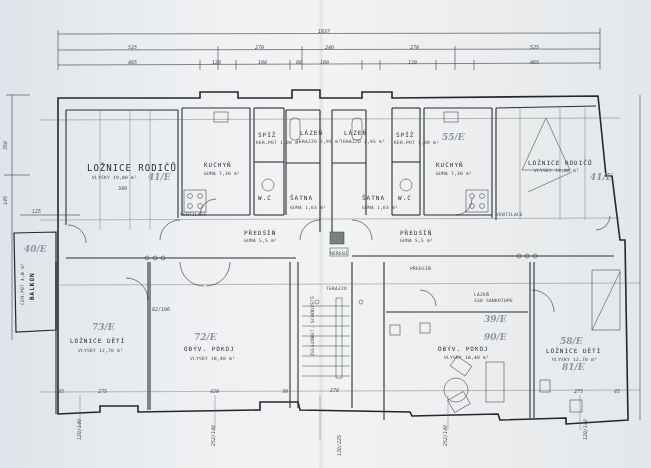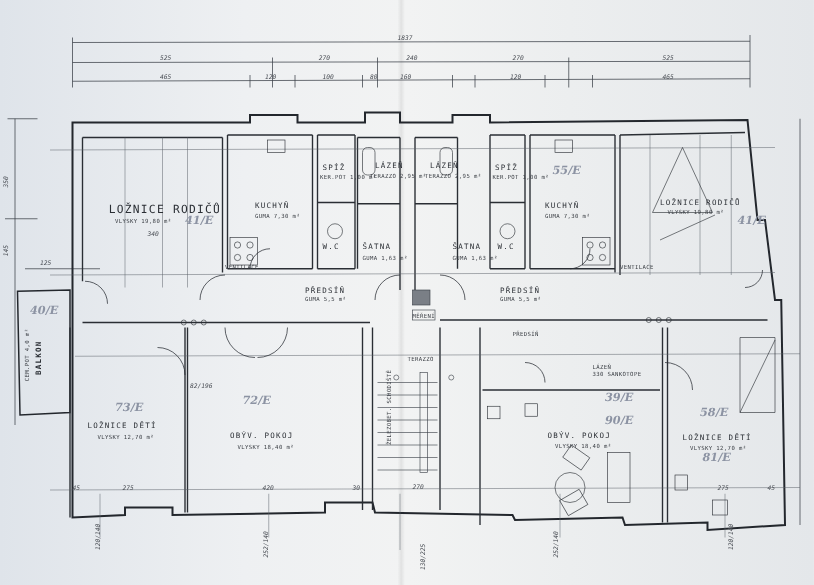--- a/index.html
+++ b/index.html
@@ -260,41 +260,41 @@
 
   <span class="vtxt" style="left:28px;top:300px;">BALKON</span>
   <span class="sub" style="left:20px;top:305px;transform:rotate(-90deg);transform-origin:left top;">CEM.POT 4,0 m²</span>
   <span class="pencil" style="left:24px;top:244px;">40/E</span>
 
   <span class="lbl small" style="left:70px;top:338px;">LOŽNICE DĚTÍ</span>
   <span class="sub" style="left:78px;top:348px;">VLYSKY 12,70 m²</span>
   <span class="pencil" style="left:92px;top:322px;">73/E</span>
   <span class="lbl small" style="left:184px;top:346px;">OBÝV. POKOJ</span>
   <span class="sub" style="left:190px;top:356px;">VLYSKY 18,40 m²</span>
-  <span class="pencil" style="left:194px;top:316px;">72/E</span>
+  <span class="pencil" style="left:194px;top:332px;">72/E</span>
   <span class="dim" style="left:152px;top:306px;">82/196</span>
   <span class="dim" style="left:98px;top:388px;">275</span>
   <span class="dim" style="left:210px;top:388px;">420</span>
   <span class="dim" style="left:58px;top:388px;">45</span>
   <span class="dim" style="left:282px;top:388px;">30</span>
 
   <span class="sub" style="left:326px;top:286px;">TERAZZO</span>
   <span class="sub" style="left:310px;top:356px;transform:rotate(-90deg);transform-origin:left top;">ŽELEZOBET. SCHODIŠTĚ</span>
   <span class="dim" style="left:330px;top:387px;">270</span>
 
   <span class="sub" style="left:410px;top:266px;">PŘEDSÍŇ</span>
   <span class="sub" style="left:474px;top:292px;">LÁZEŇ</span>
   <span class="sub" style="left:474px;top:298px;">330 SANKOTOPE</span>
   <span class="lbl small" style="left:438px;top:346px;">OBÝV. POKOJ</span>
   <span class="sub" style="left:444px;top:355px;">VLYSKY 18,40 m²</span>
   <span class="pencil" style="left:484px;top:314px;">39/E</span>
   <span class="pencil" style="left:484px;top:332px;">90/E</span>
   <span class="lbl small" style="left:546px;top:348px;">LOŽNICE DĚTÍ</span>
   <span class="sub" style="left:552px;top:357px;">VLYSKY 12,70 m²</span>
-  <span class="pencil" style="left:560px;top:326px;">58/E</span>
+  <span class="pencil" style="left:560px;top:336px;">58/E</span>
   <span class="pencil" style="left:562px;top:362px;">81/E</span>
   <span class="dim" style="left:574px;top:388px;">275</span>
   <span class="dim" style="left:614px;top:388px;">45</span>
 
   <span class="dim" style="left:76px;top:440px;transform:rotate(-90deg);transform-origin:left top;">120/140</span>
   <span class="dim" style="left:210px;top:446px;transform:rotate(-90deg);transform-origin:left top;">252/140</span>
   <span class="dim" style="left:336px;top:456px;transform:rotate(-90deg);transform-origin:left top;">130/225</span>
   <span class="dim" style="left:442px;top:446px;transform:rotate(-90deg);transform-origin:left top;">252/140</span>
   <span class="dim" style="left:582px;top:440px;transform:rotate(-90deg);transform-origin:left top;">120/140</span>
 

